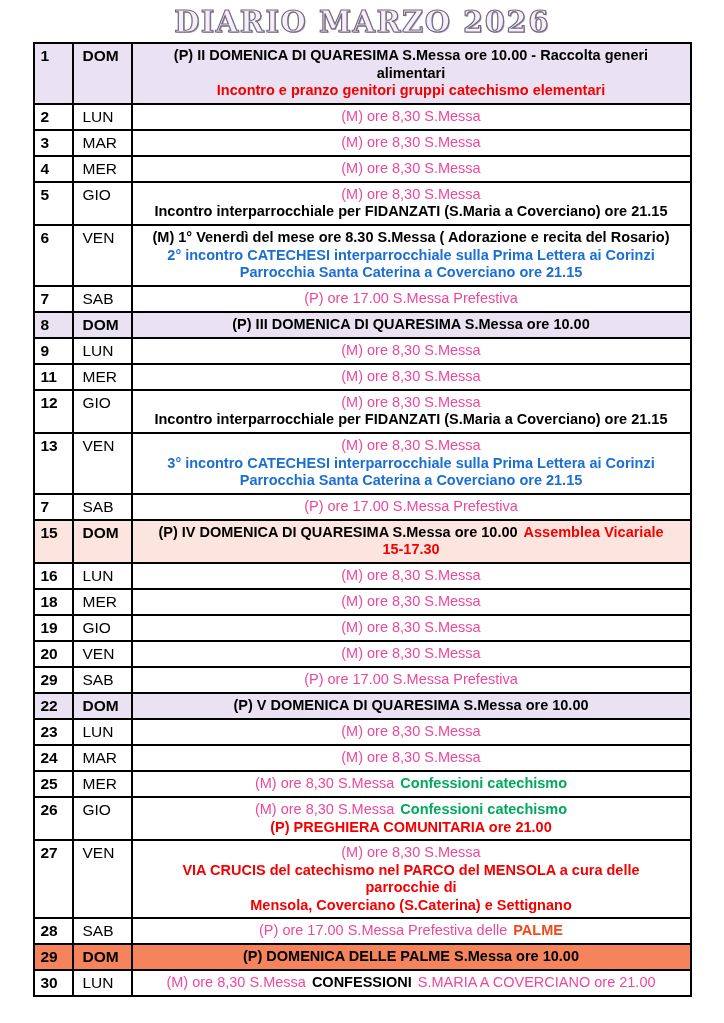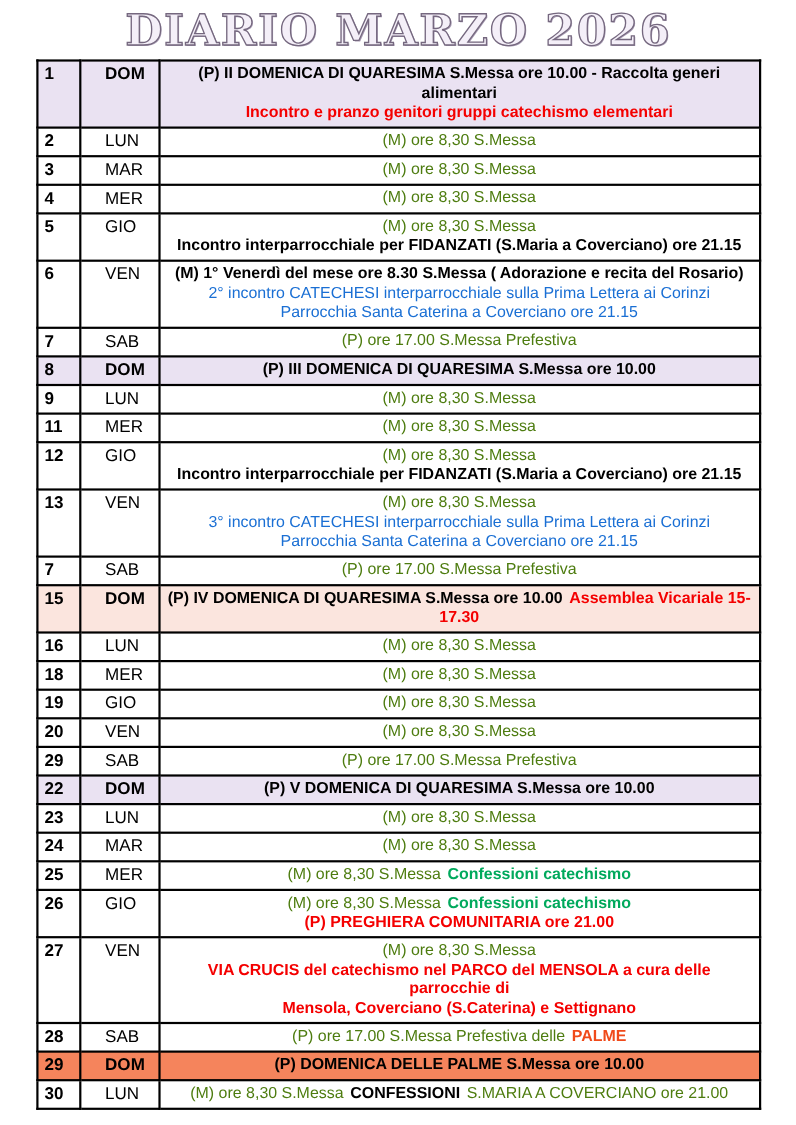--- a/index.html
+++ b/index.html
@@ -10,21 +10,21 @@
   body {
     width: 724px;
     min-height: 1023px;
     font-family: "Liberation Sans", sans-serif;
     color: #000;
   }
   .page-title {
     text-align: center;
     font-family: "DejaVu Serif", serif;
     font-weight: bold;
-    font-size: 39px;
+    font-size: 29px;
     letter-spacing: 1.5px;
     margin: 5px 0 3px 0;
     color: #f4eff8;
     -webkit-text-stroke: 1.2px #75687f;
     text-shadow: 1px 1px 0 #a99db4;
   }
   table.calendar {
     border-collapse: collapse;
     margin: 0 auto;
     width: 659px;
@@ -37,35 +37,35 @@
   td.c-num {
     width: 29px;
     font-weight: bold;
     font-size: 15.5px;
     padding: 3px 2px 3px 6px;
     line-height: 18px;
   }
   td.c-day {
     width: 46px;
     font-size: 15.5px;
-    padding: 3px 2px 3px 22px;
+    padding: 3px 2px 3px 9px;
     line-height: 18px;
   }
   td.c-day.wd-bold { font-weight: bold; }
   td.c-event {
     text-align: center;
     font-size: 14.5px;
-    padding: 3px 6px;
+    padding: 3px 18px;
   }
   .line { line-height: 17.6px; }
   .c-event .line span + span { margin-left: 6px; }
-  .s-r  { font-weight: normal; color: #4d7c0f; }
+  .s-r  { font-weight: normal; color: #ec4899; }
   .s-b  { font-weight: bold;   color: #000; }
   .s-red   { font-weight: bold; color: var(--red); }
-  .s-blue  { font-weight: normal; color: var(--blue); }
+  .s-blue  { font-weight: bold; color: var(--blue); }
   .s-green { font-weight: bold; color: var(--green); }
   .s-palme { font-weight: bold; color: var(--palme); }
   tr.v-lavender td { background: var(--lavender); }
   tr.v-peach    td { background: var(--peach); }
   tr.v-orange   td { background: var(--orange); margin-top: 41px; }
 </style>
 </head>
 <body>
 
 <div class="page-title">DIARIO MARZO 2026</div>

